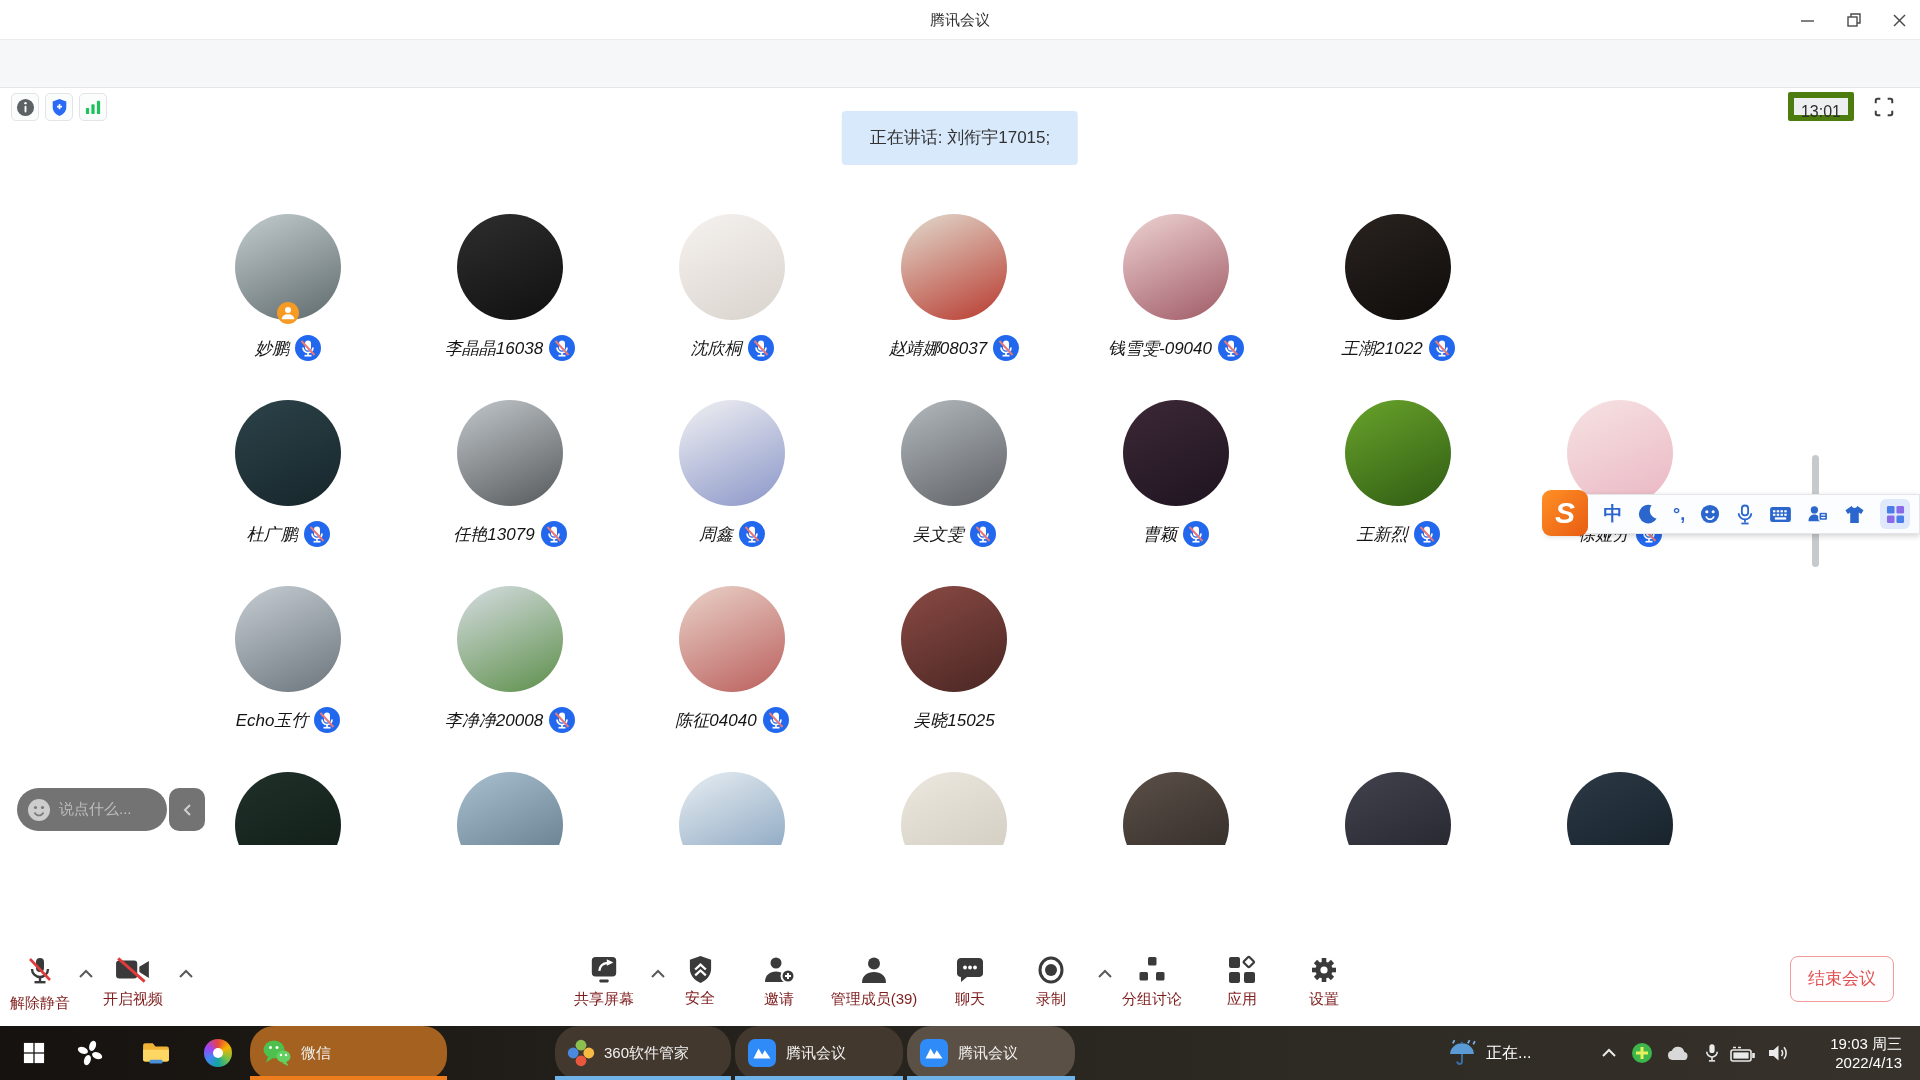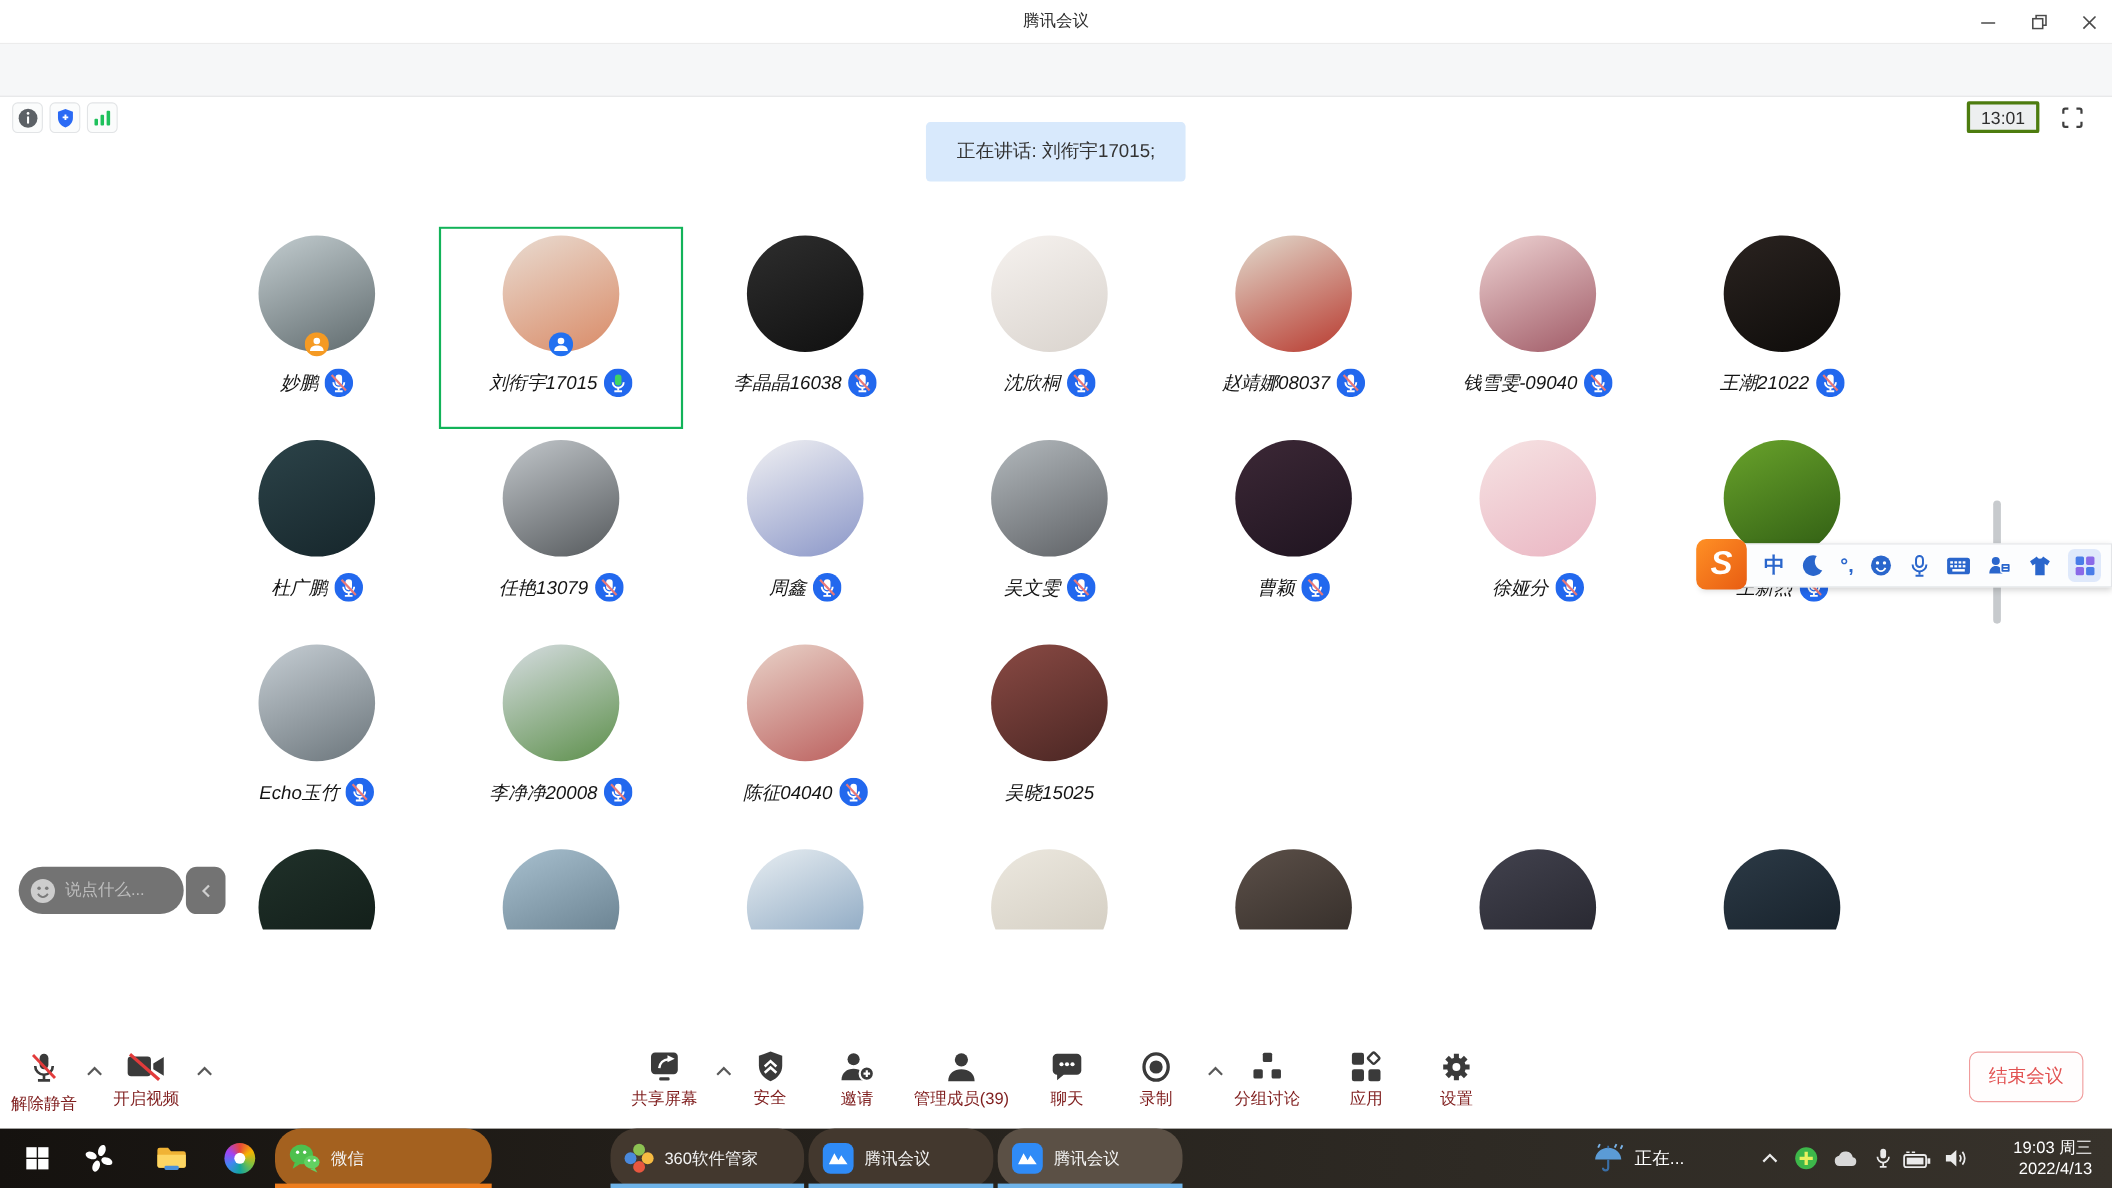--- a/index.html
+++ b/index.html
@@ -9,21 +9,21 @@
   svg{display:block;}
 
   
   .titlebar{left:0;top:0;width:1920px;height:40px;background:#fff;border-bottom:1px solid #ececec;}
   .title{left:0;right:0;top:0;height:40px;line-height:40px;text-align:center;font-size:15px;color:#2e2e2e;}
   .winbtn{top:0;width:45px;height:40px;display:flex;align-items:center;justify-content:center;cursor:default;}
 
   
   .topbar{left:0;top:40px;width:1920px;height:48px;background:#f6f7f8;border-bottom:1px solid #e4e5e7;}
   .tb-btn{top:53px;width:28px;height:28px;background:#fbfcfc;border:1px solid #e2e4e6;border-radius:5px;display:flex;align-items:center;justify-content:center;}
-  .time-chip{left:1788px;top:52px;width:66px;height:29px;background:#edeff0;border:3px solid #4d7c0f;border-radius:2px;text-align:center;line-height:27px;font-size:16px;color:#2e2e2e;}
+  .time-chip{left:1788px;top:52px;width:66px;height:29px;background:#edeff0;border:6px solid #4d7c0f;border-radius:2px;text-align:center;line-height:27px;font-size:16px;color:#2e2e2e;}
   .fs-btn{left:1869px;top:52px;width:30px;height:30px;display:flex;align-items:center;justify-content:center;}
 
   
   .banner{left:50%;transform:translateX(-50%);top:111px;height:54px;line-height:54px;padding:0 28px;background:#d8e9fc;border-radius:4px;font-size:17px;color:#333;z-index:10;white-space:nowrap;}
 
   
   .grid{left:177px;top:206px;width:1554px;height:639px;overflow:hidden;font-style:italic;}
   .prow{position:absolute;left:0;width:1554px;height:184px;display:flex;}
   .ptile{position:relative;width:222px;height:184px;flex:0 0 222px;}
   .ptile.selected{outline:2px solid #12b359;outline-offset:-2px;}
@@ -146,43 +146,20 @@
                 <circle cx="13" cy="13" r="13" fill="#2268ee"></circle>
                 <rect x="10" y="5.5" width="6" height="10" rx="3" fill="#fff"></rect>
                 <path d="M8 12.5a5 5 0 0 0 10 0" stroke="#fff" stroke-width="1.7" fill="none"></path>
                 <line x1="13" y1="17.5" x2="13" y2="20" stroke="#fff" stroke-width="1.7"></line>
                 <line x1="9.5" y1="20.7" x2="16.5" y2="20.7" stroke="#fff" stroke-width="1.7"></line>
                 <line x1="6.5" y1="6" x2="19.5" y2="20" stroke="#e87878" stroke-width="2"></line>
               </svg>
             </span>
           </div>
         </div>
-        <div class="ptile selected">
-          <div class="pav" style="background:linear-gradient(155deg,#e9dcd2,#d98a66)">
-            <span class="pbadge">
-              <svg width="22" height="22" viewBox="0 0 22 22">
-                <circle cx="11" cy="11" r="11" fill="#2270f0"></circle>
-                <circle cx="11" cy="8" r="3" fill="#fff"></circle>
-                <path d="M4.8 17.2c0-3.4 2.8-5 6.2-5s6.2 1.6 6.2 5z" fill="#fff"></path>
-              </svg>
-            </span>
-          </div>
-          <div class="pname-row">
-            <span class="pname">刘衔宇17015</span>
-            <span class="pmic">
-              <svg width="26" height="26" viewBox="0 0 26 26">
-                <circle cx="13" cy="13" r="13" fill="#2268ee"></circle>
-                <rect x="10" y="5.5" width="6" height="10" rx="3" fill="#3fd463"></rect>
-                <path d="M8 12.5a5 5 0 0 0 10 0" stroke="#fff" stroke-width="1.7" fill="none"></path>
-                <line x1="13" y1="17.5" x2="13" y2="20" stroke="#fff" stroke-width="1.7"></line>
-                <line x1="9.5" y1="20.7" x2="16.5" y2="20.7" stroke="#fff" stroke-width="1.7"></line>
-              </svg>
-            </span>
-          </div>
-        </div>
         <div class="ptile">
           <div class="pav" style="background:linear-gradient(155deg,#2e2e2e,#101010)"></div>
           <div class="pname-row">
             <span class="pname">李晶晶16038</span>
             <span class="pmic">
               <svg width="26" height="26" viewBox="0 0 26 26">
                 <circle cx="13" cy="13" r="13" fill="#2268ee"></circle>
                 <rect x="10" y="5.5" width="6" height="10" rx="3" fill="#fff"></rect>
                 <path d="M8 12.5a5 5 0 0 0 10 0" stroke="#fff" stroke-width="1.7" fill="none"></path>
                 <line x1="13" y1="17.5" x2="13" y2="20" stroke="#fff" stroke-width="1.7"></line>
@@ -332,39 +309,39 @@
                 <rect x="10" y="5.5" width="6" height="10" rx="3" fill="#fff"></rect>
                 <path d="M8 12.5a5 5 0 0 0 10 0" stroke="#fff" stroke-width="1.7" fill="none"></path>
                 <line x1="13" y1="17.5" x2="13" y2="20" stroke="#fff" stroke-width="1.7"></line>
                 <line x1="9.5" y1="20.7" x2="16.5" y2="20.7" stroke="#fff" stroke-width="1.7"></line>
                 <line x1="6.5" y1="6" x2="19.5" y2="20" stroke="#e87878" stroke-width="2"></line>
               </svg>
             </span>
           </div>
         </div>
         <div class="ptile">
+          <div class="pav" style="background:linear-gradient(155deg,#69a32b,#2f5c13)"></div>
+          <div class="pname-row">
+            <span class="pname">王新烈</span>
+            <span class="pmic">
+              <svg width="26" height="26" viewBox="0 0 26 26">
+                <circle cx="13" cy="13" r="13" fill="#2268ee"></circle>
+                <rect x="10" y="5.5" width="6" height="10" rx="3" fill="#fff"></rect>
+                <path d="M8 12.5a5 5 0 0 0 10 0" stroke="#fff" stroke-width="1.7" fill="none"></path>
+                <line x1="13" y1="17.5" x2="13" y2="20" stroke="#fff" stroke-width="1.7"></line>
+                <line x1="9.5" y1="20.7" x2="16.5" y2="20.7" stroke="#fff" stroke-width="1.7"></line>
+                <line x1="6.5" y1="6" x2="19.5" y2="20" stroke="#e87878" stroke-width="2"></line>
+              </svg>
+            </span>
+          </div>
+        </div>
+        <div class="ptile">
           <div class="pav" style="background:linear-gradient(155deg,#f6e3e3,#eab6c3)"></div>
           <div class="pname-row">
             <span class="pname">徐娅分</span>
-            <span class="pmic">
-              <svg width="26" height="26" viewBox="0 0 26 26">
-                <circle cx="13" cy="13" r="13" fill="#2268ee"></circle>
-                <rect x="10" y="5.5" width="6" height="10" rx="3" fill="#fff"></rect>
-                <path d="M8 12.5a5 5 0 0 0 10 0" stroke="#fff" stroke-width="1.7" fill="none"></path>
-                <line x1="13" y1="17.5" x2="13" y2="20" stroke="#fff" stroke-width="1.7"></line>
-                <line x1="9.5" y1="20.7" x2="16.5" y2="20.7" stroke="#fff" stroke-width="1.7"></line>
-                <line x1="6.5" y1="6" x2="19.5" y2="20" stroke="#e87878" stroke-width="2"></line>
-              </svg>
-            </span>
-          </div>
-        </div>
-        <div class="ptile">
-          <div class="pav" style="background:linear-gradient(155deg,#69a32b,#2f5c13)"></div>
-          <div class="pname-row">
-            <span class="pname">王新烈</span>
             <span class="pmic">
               <svg width="26" height="26" viewBox="0 0 26 26">
                 <circle cx="13" cy="13" r="13" fill="#2268ee"></circle>
                 <rect x="10" y="5.5" width="6" height="10" rx="3" fill="#fff"></rect>
                 <path d="M8 12.5a5 5 0 0 0 10 0" stroke="#fff" stroke-width="1.7" fill="none"></path>
                 <line x1="13" y1="17.5" x2="13" y2="20" stroke="#fff" stroke-width="1.7"></line>
                 <line x1="9.5" y1="20.7" x2="16.5" y2="20.7" stroke="#fff" stroke-width="1.7"></line>
                 <line x1="6.5" y1="6" x2="19.5" y2="20" stroke="#e87878" stroke-width="2"></line>
               </svg>
             </span>

